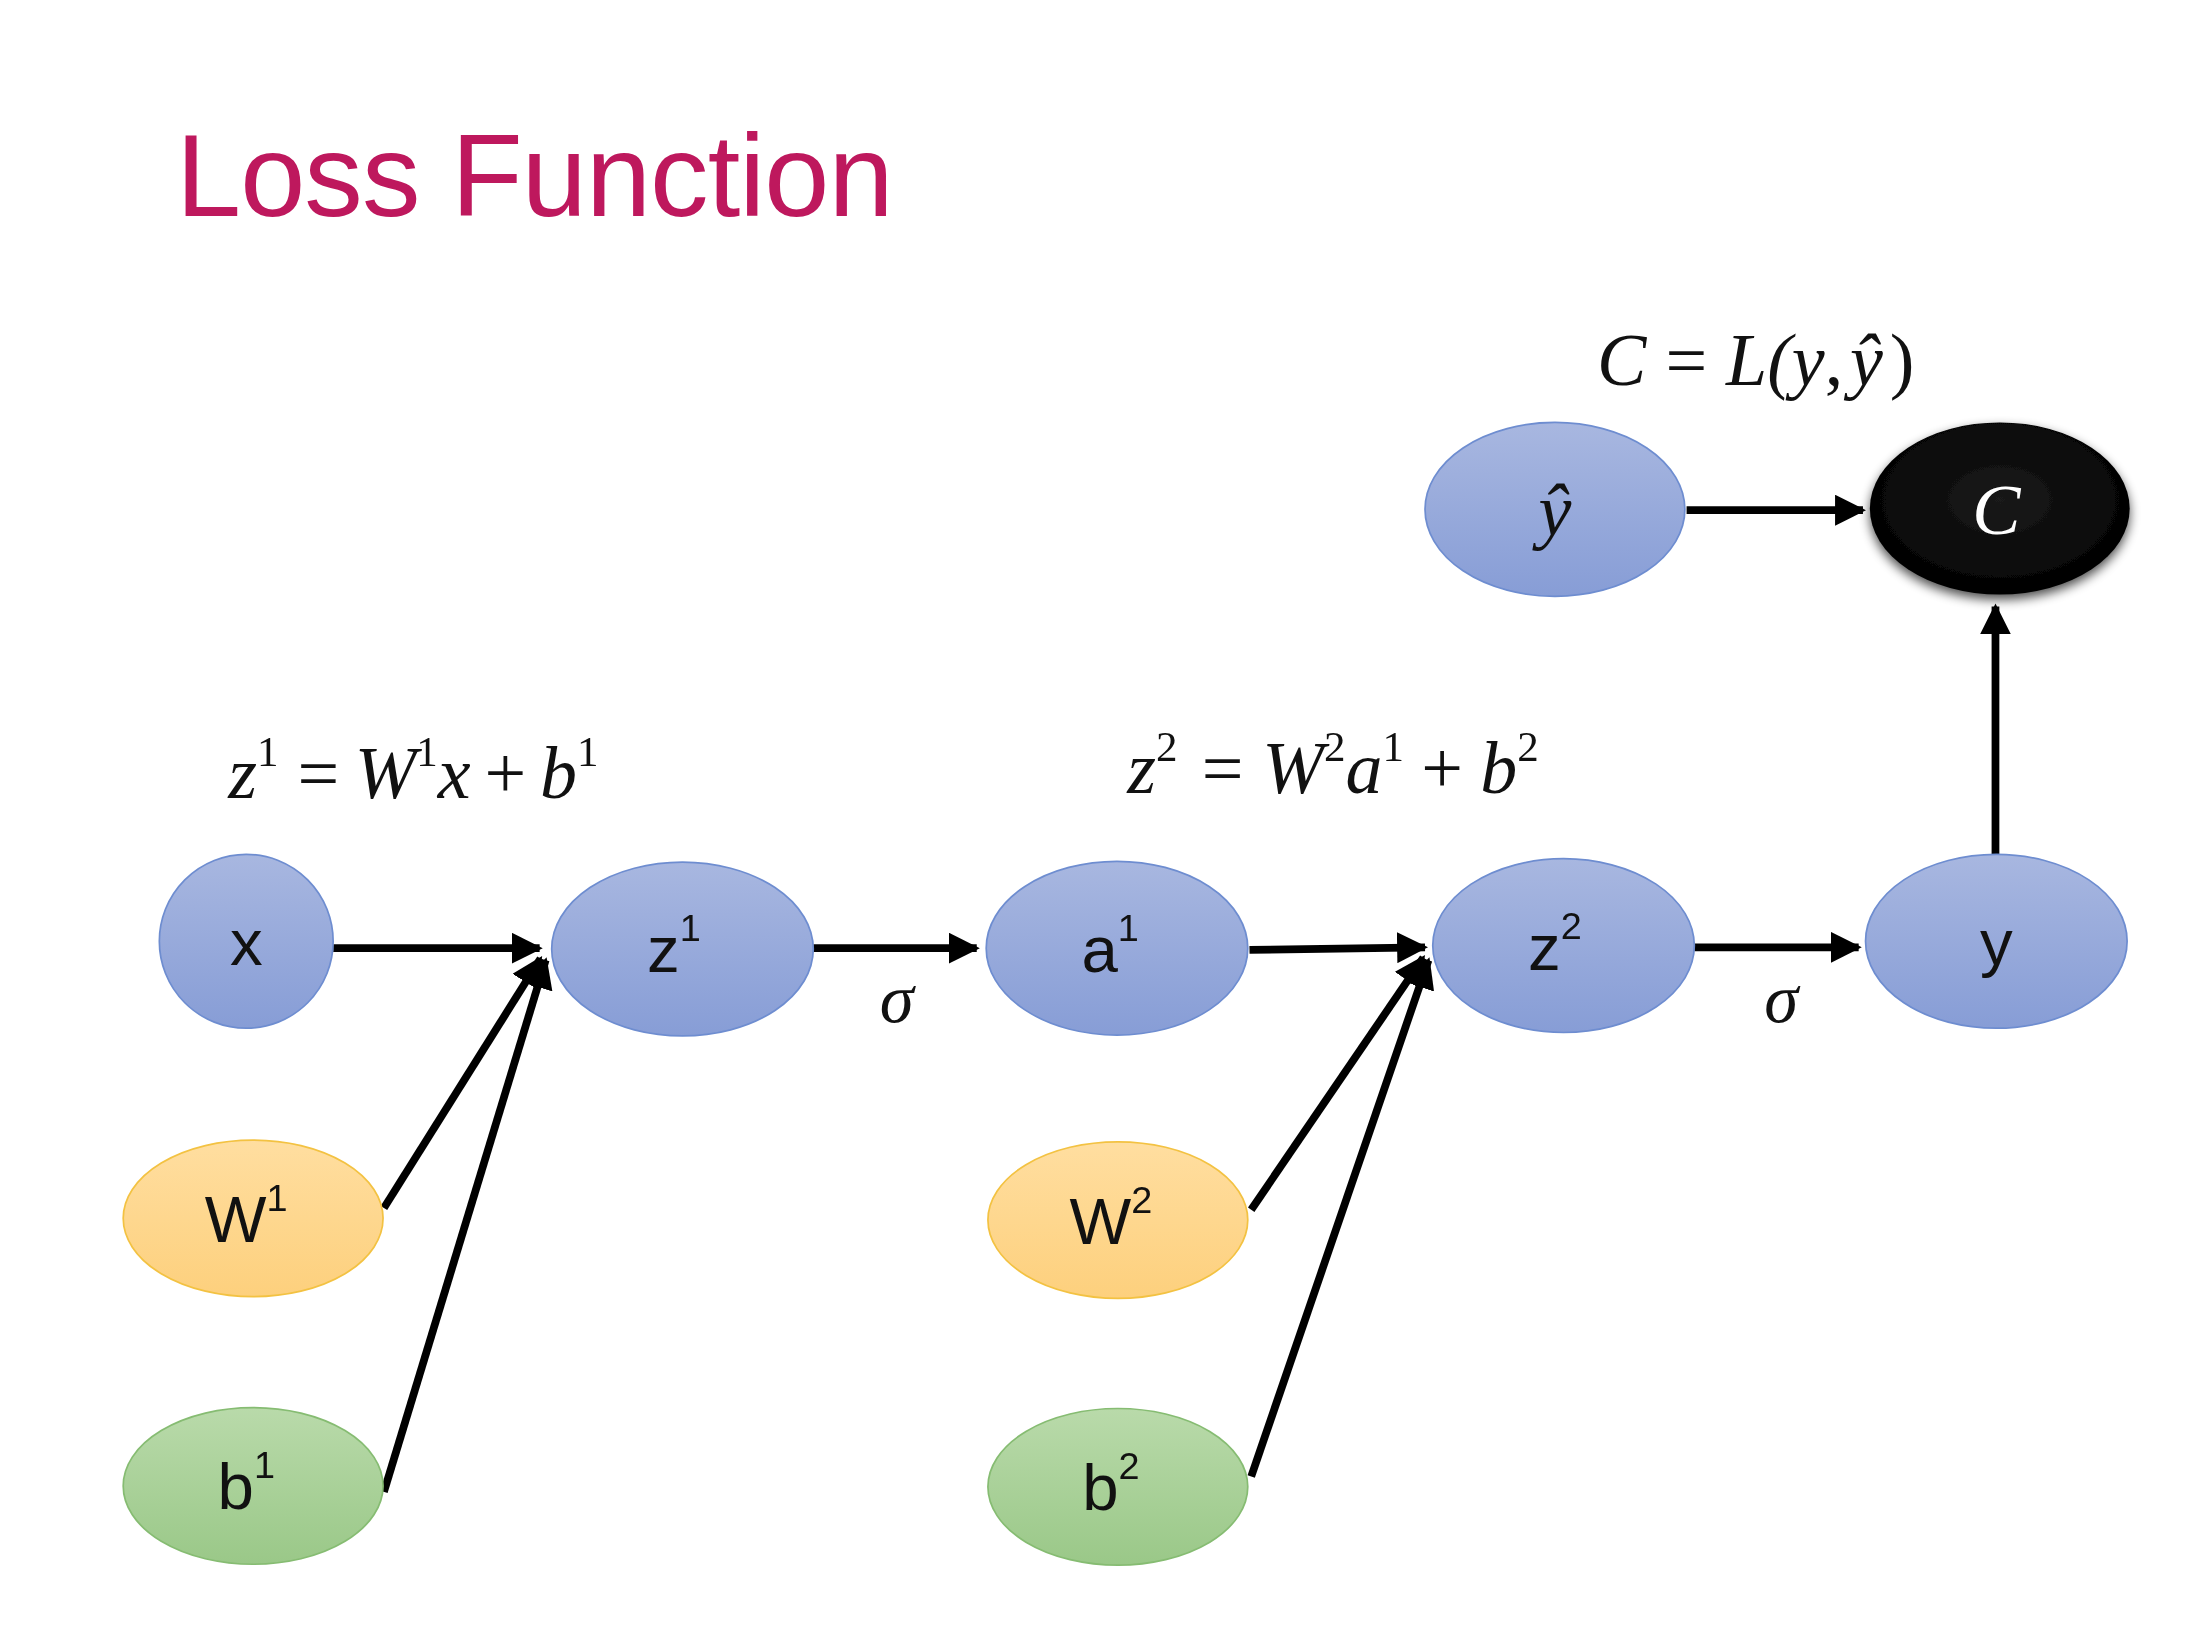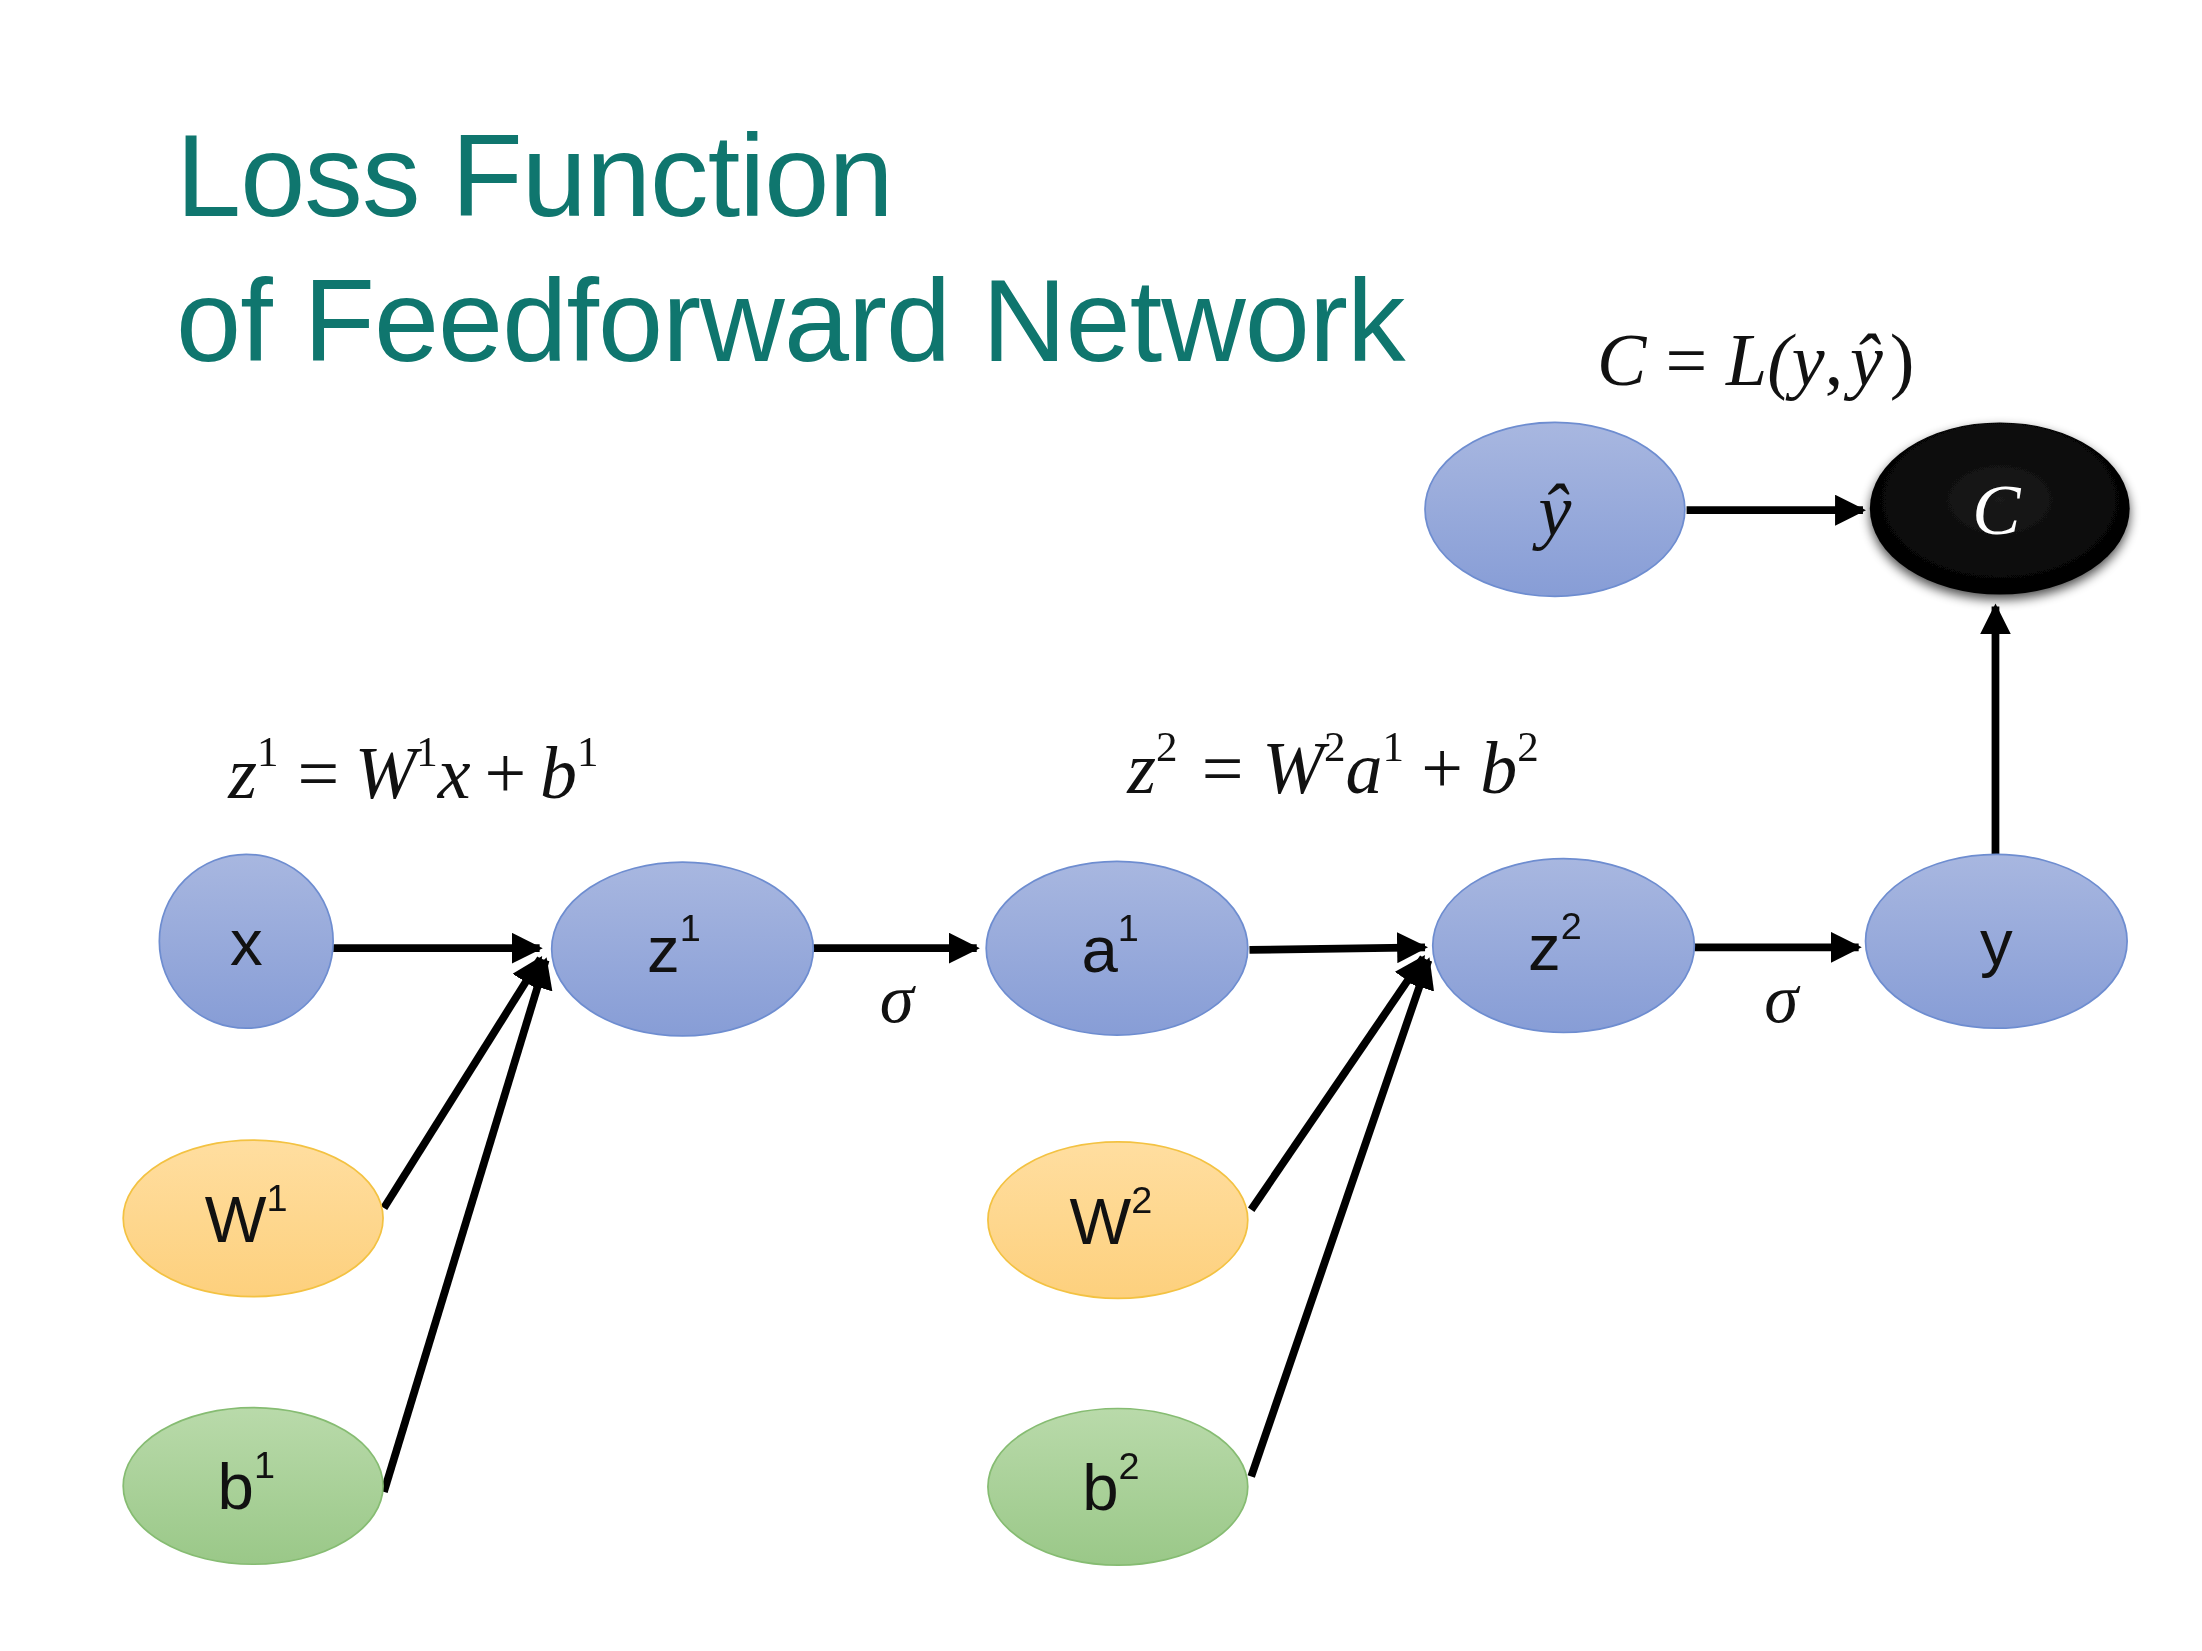--- a/index.html
+++ b/index.html
@@ -1,40 +1,39 @@
 <!DOCTYPE html>
 <html style="font-size:13.8px"><head>
 <meta charset="utf-8">
 <style>
   html, body { margin: 0; padding: 0; background: #ffffff; }
   body { width: 2203px; height: 1652px; position: relative; overflow: hidden; }
   .slide { position: absolute; left: 0; top: 0; width: 2203px; height: 1652px; background: #ffffff; }
   .title {
     position: absolute; left: 176px; top: 103px;
     font-family: "Liberation Sans", sans-serif;
-    font-size: 117px; line-height: 145px; color: #0f766e;
+    font-size: 117px; line-height: 145px; color: #be185d;
     letter-spacing: -0.9px; font-weight: normal;
     margin: 0;
   }
   .title span { display: block; white-space: nowrap; }
   svg.diagram { position: absolute; left: 0; top: 0; }
   .node-label { font-family: "Liberation Sans", sans-serif; font-size: 76px; fill: #111111; }
   .node-sup { font-size: 44px; }
   .math { font-family: "Liberation Serif", serif; font-style: italic; fill: #111111; }
   .math-up { font-style: normal; }
   .formula { font-size: 86px; }
   .formula-sup { font-size: 50px; }
 </style>
 </head>
 <body>
 
 <div class="slide">
   <h1 class="title">
     <span>Loss Function</span>
-    <span>of Feedforward Network</span>
   </h1>
 
   <svg class="diagram" width="2203" height="1652" viewBox="0 0 2560 1920">
     <defs>
       <linearGradient id="gBlue" x1="0" y1="0" x2="0" y2="1">
         <stop offset="0" stop-color="#a8b7e0"></stop>
         <stop offset="1" stop-color="#879dd6"></stop>
       </linearGradient>
       <linearGradient id="gOrange" x1="0" y1="0" x2="0" y2="1">
         <stop offset="0" stop-color="#ffdea0"></stop>

